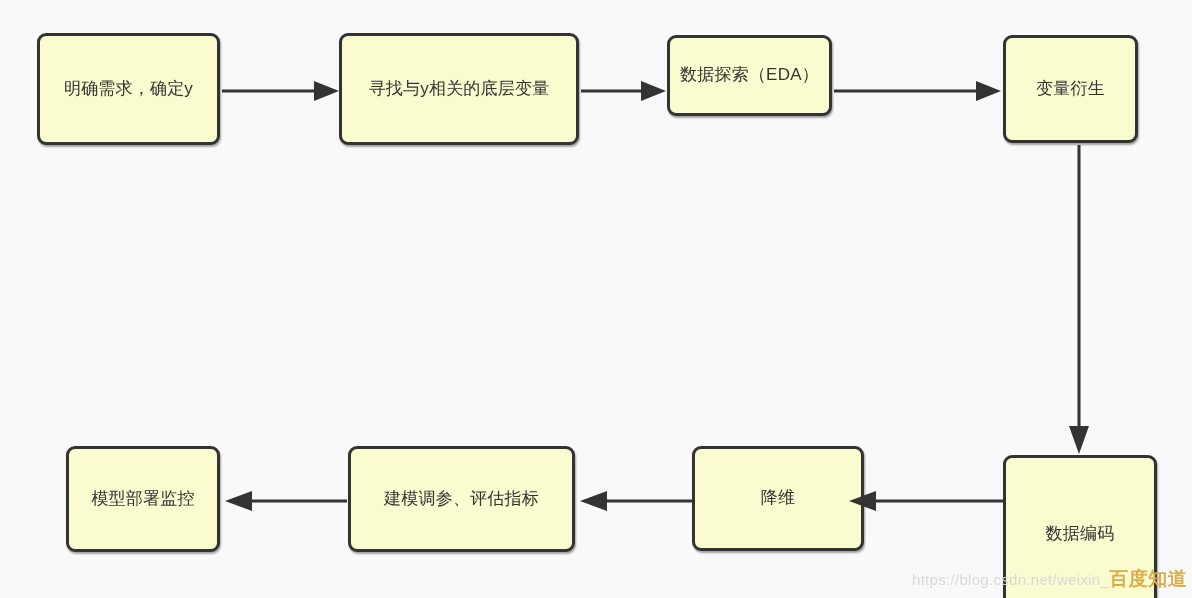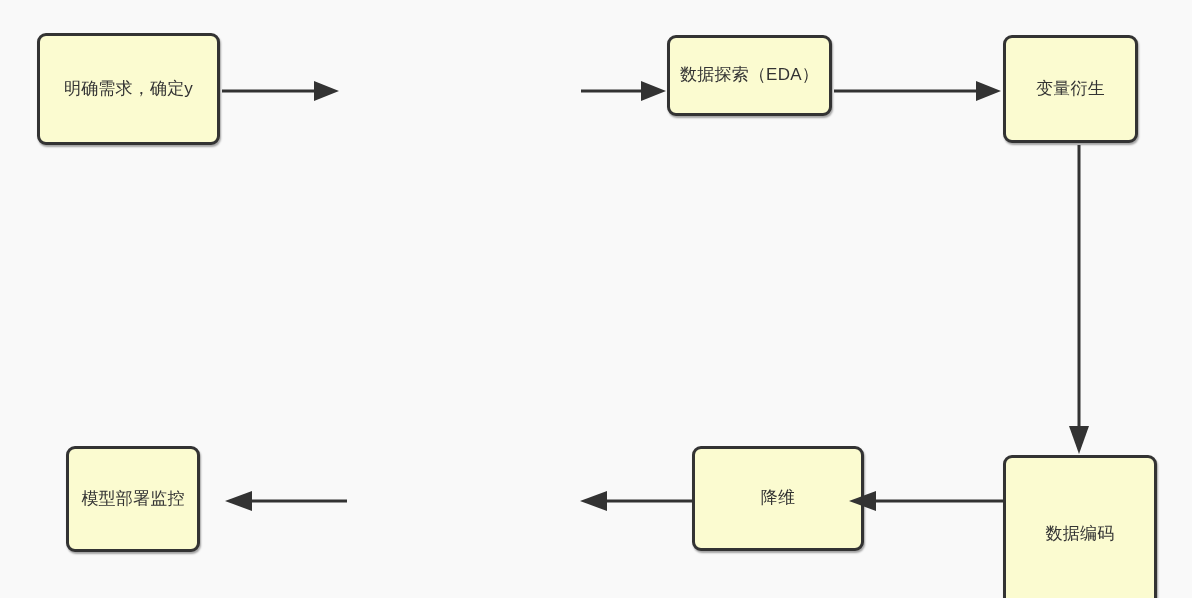--- a/index.html
+++ b/index.html
@@ -70,33 +70,39 @@
 </style>
 </head>
 <body>
 
 <div id="canvas">
 
   <div class="node" style="left:37px; top:33px; width:183px; height:112px;">
     <span class="node-label">明确需求，确定y</span>
   </div>
 
+  <div class="node" style="left:339px; top:33px; width:240px; height:112px;">
+    <span class="node-label">寻找与y相关的底层变量</span>
+  </div>
 
   <div class="node" style="left:667px; top:35px; width:165px; height:81px;">
     <span class="node-label">数据探索（EDA）</span>
   </div>
 
   <div class="node" style="left:1003px; top:35px; width:135px; height:108px;">
     <span class="node-label">变量衍生</span>
   </div>
 
-  <div class="node" style="left:66px; top:446px; width:134px; height:106px;">
+  <div class="node" style="left:66px; top:446px; width:154px; height:106px;">
     <span class="node-label">模型部署监控</span>
   </div>
 
+  <div class="node" style="left:348px; top:446px; width:227px; height:106px;">
+    <span class="node-label">建模调参、评估指标</span>
+  </div>
 
   <div class="node" style="left:692px; top:446px; width:172px; height:105px;align-items:center;">
     <span class="node-label">降维</span>
   </div>
 
   <div class="node" style="left:1003px; top:455px; width:154px; height:158px;">
     <span class="node-label">数据编码</span>
   </div>
 
   <svg class="edge" style="left:222px; top:78px;" width="120" height="26" viewBox="0 0 120 26">
@@ -128,14 +134,18 @@
   <svg class="edge" style="left:577px; top:488px;" width="118" height="26" viewBox="0 0 118 26">
     <line x1="115" y1="13" x2="28" y2="13"></line>
     <polygon points="30,3 3,13 30,23"></polygon>
   </svg>
 
   <svg class="edge" style="left:222px; top:488px;" width="128" height="26" viewBox="0 0 128 26">
     <line x1="125" y1="13" x2="28" y2="13"></line>
     <polygon points="30,3 3,13 30,23"></polygon>
   </svg>
 
+  <div class="watermark" style="left:912px; top:566px;">
+    <span class="wm-url">https://blog.csdn.net/weixin_</span>
+    <span class="wm-brand">百度知道</span>
+  </div>
 
 </div>
 
 </body></html>

